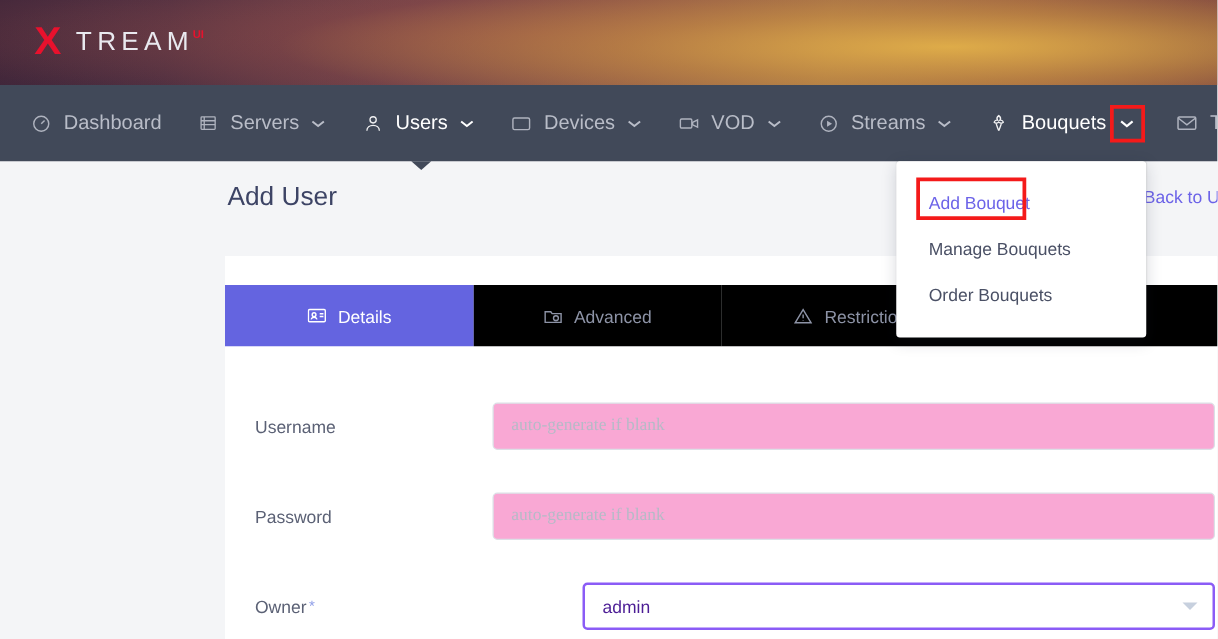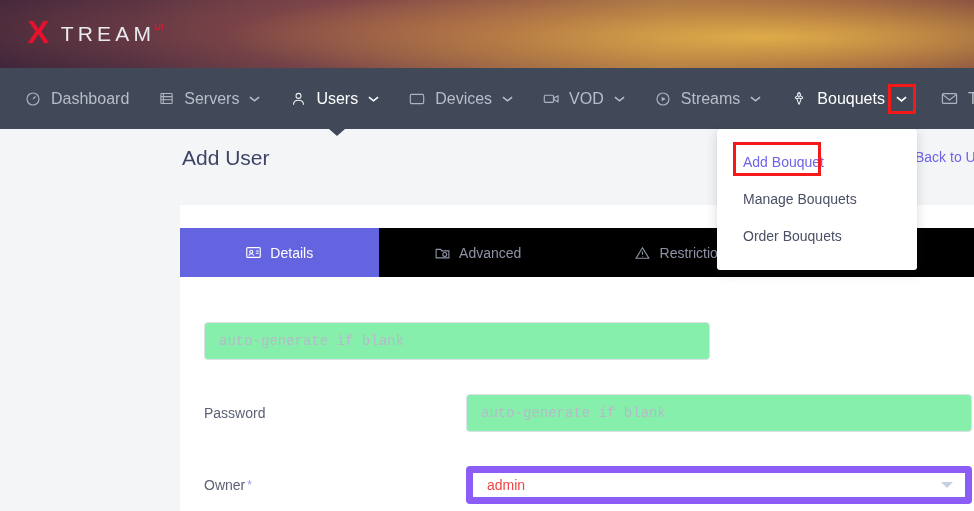--- a/index.html
+++ b/index.html
@@ -122,33 +122,33 @@
     display: flex; align-items: center;
     height: 72px; padding: 0 2px 0 24px;
   }
   .form-label {
     width: 264px; font-size: 14px; color: #5b6175;
     display: flex; align-items: center;
   }
   .req { color: #8f9ee8; font-size: 12px; margin-left: 2px; }
   .field { flex: 1 1 auto; position: relative; }
   .text-input {
-    width: 506px; height: 38px;
+    width: 578px; height: 38px;
     border: 1px solid #dcdfe6; border-radius: 4px;
-    background: #86efac; padding: 0 14px;
+    background: #f9a8d4; padding: 0 14px;
     font-size: 14px; color: #4a5065;
-    font-family: Liberation Mono, monospace;
+    font-family: Liberation Serif, serif;
     outline: none;
   }
   .text-input::placeholder { color: #b6bac7; }
   .select-box {
     width: 506px; height: 38px;
-    border: 7px solid #8b5cf6; border-radius: 4px;
+    border: 2px solid #8b5cf6; border-radius: 4px;
     background: #fff; padding: 0 30px 0 14px;
-    font-size: 14px; color: #ef4444;
+    font-size: 14px; color: #4c1d95;
     display: flex; align-items: center; cursor: pointer;
     position: relative;
   }
   .select-arrow {
     position: absolute; right: 12px; top: 50%;
     margin-top: -3px;
     width: 0; height: 0;
     border-left: 6px solid transparent;
     border-right: 6px solid transparent;
     border-top: 6px solid #c7d0de;
@@ -350,20 +350,21 @@
       <div class="tab">
         <span class="tab-ico"></span>
         <span>ets</span>
       </div>
 
     </div>
 
     <div class="form">
 
       <div class="form-row">
+        <div class="form-label">Username</div>
         <div class="field">
           <input class="text-input" type="text" placeholder="auto-generate if blank" style="">
         </div>
       </div>
 
       <div class="form-row">
         <div class="form-label">Password</div>
         <div class="field">
           <input class="text-input" type="text" placeholder="auto-generate if blank" style="">
         </div>

